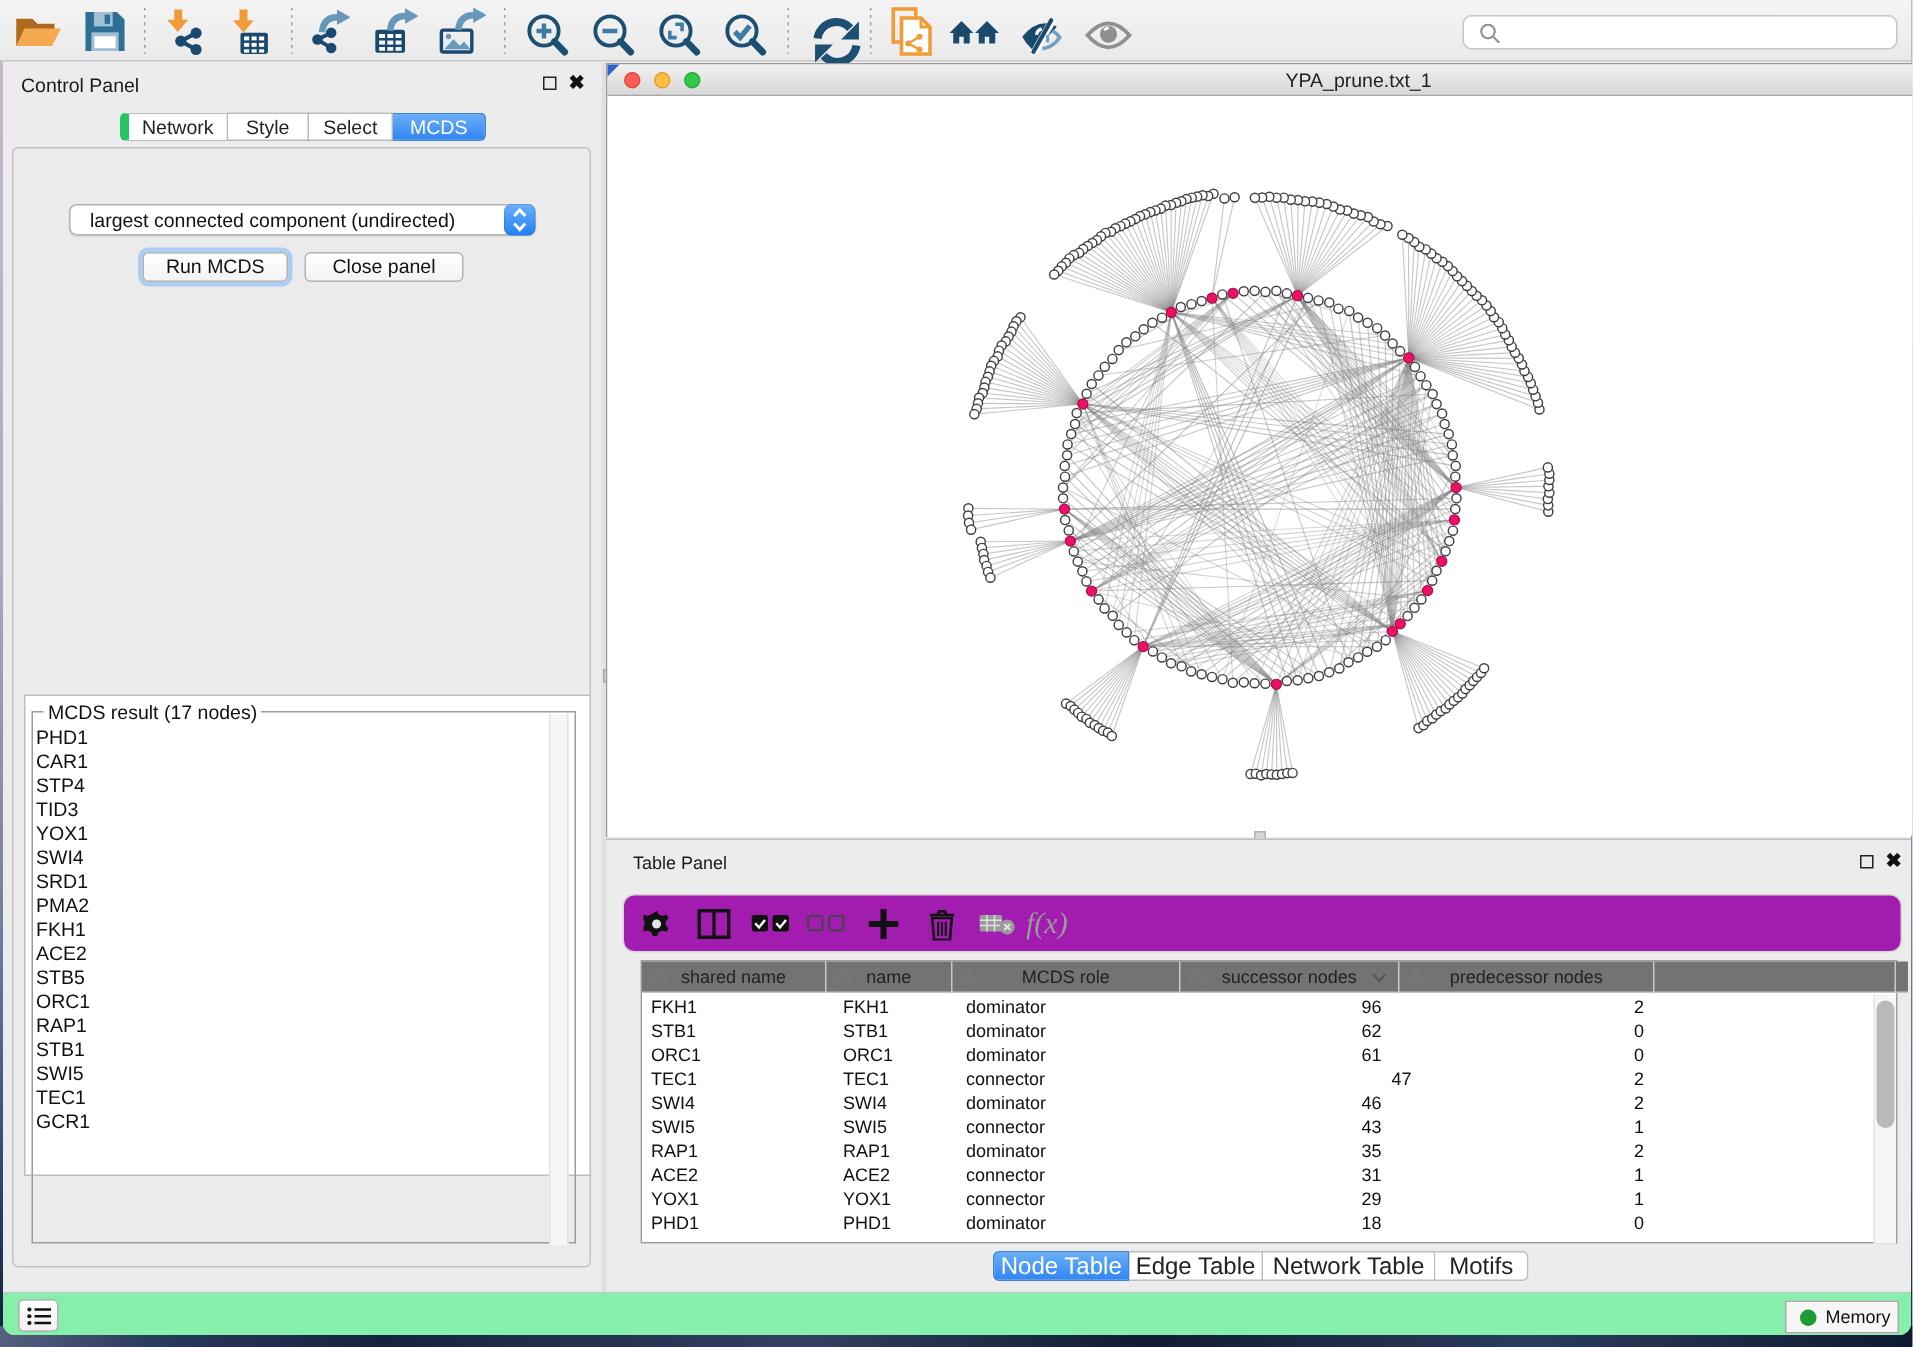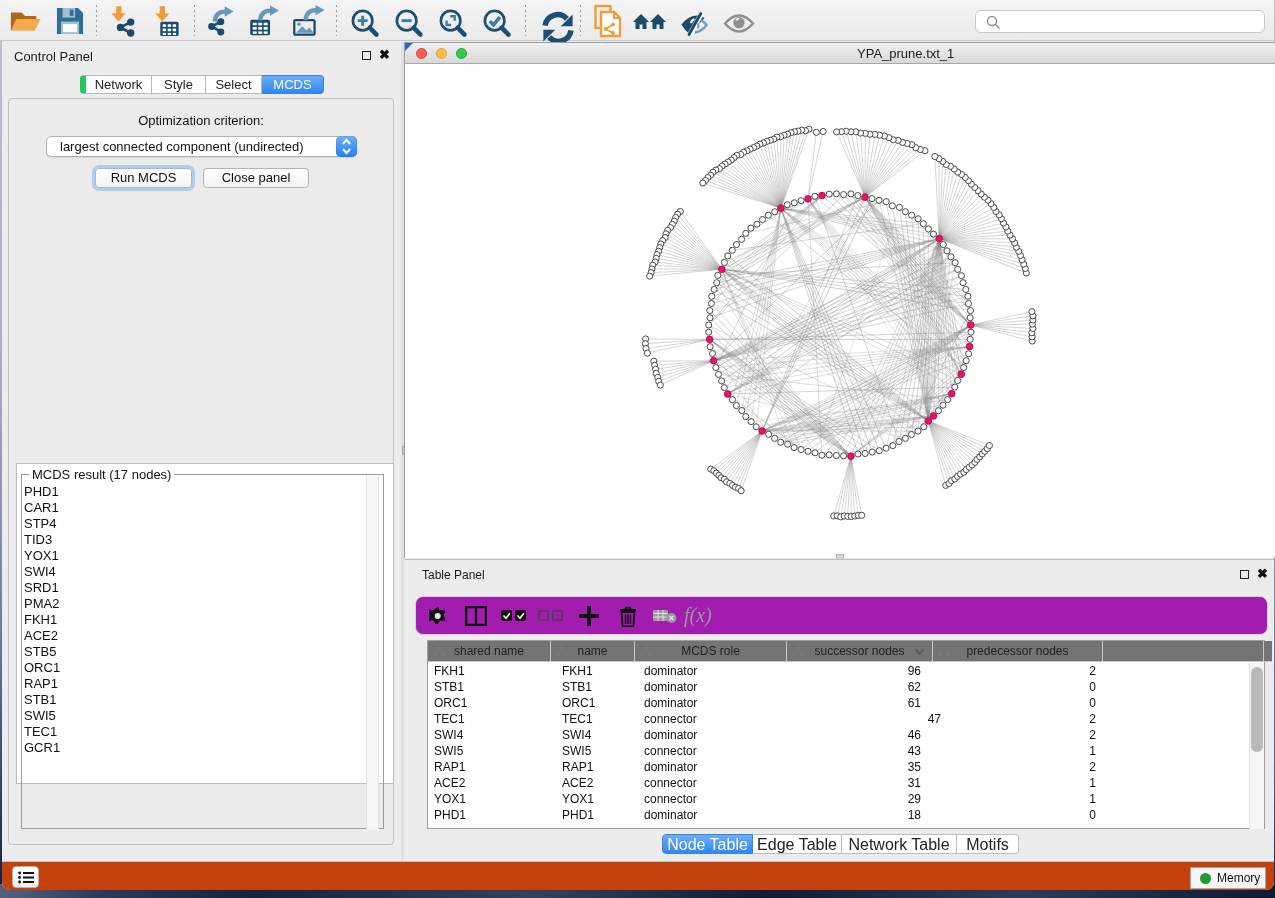--- a/index.html
+++ b/index.html
@@ -59,21 +59,21 @@
 .trow{position:absolute;font-size:12px;color:#111;height:16px;line-height:16px}
 .tnum{position:absolute;font-size:12px;color:#111;height:16px;line-height:16px;text-align:right}
 #tsb{position:absolute;left:821px;top:22px;width:15px;height:166px;background:#f6f6f6;border-left:1px solid #e3e3e3}
 #tsb .thumb{position:absolute;left:1px;top:4px;width:12px;height:85px;background:#b9b9b9;border-radius:6px}
 #btabs{position:absolute;left:258px;top:274px;height:20px;display:flex}
 .btab{height:20px;line-height:19px;font-size:16px;color:#222;background:#fff;border:1px solid #bdbdbd;border-left:none;text-align:center}
 .btab.first{border-left:1px solid #bdbdbd;border-radius:4px 0 0 4px}
 .btab.last{border-radius:0 4px 4px 0}
 .btab.sel{background:linear-gradient(#6aaef8,#3186f3);color:#fff;border-color:#3d84d8}
 
-#statusbar{left:0;top:861px;width:1272px;height:29px;background:#c2410c;border-top:1px solid #c6c6c6;border-radius:0 0 8px 8px}
+#statusbar{left:0;top:861px;width:1272px;height:29px;background:#86efac;border-top:1px solid #c6c6c6;border-radius:0 0 8px 8px}
 #lbtn{position:absolute;left:10px;top:4px;width:27px;height:22px;background:linear-gradient(#fff,#f1f1f1);border:1px solid #b3b3b3;border-radius:4px}
 #membtn{position:absolute;left:1188px;top:5px;width:76px;height:22px;background:#f6f6f6;border:1px solid #a8a8a8;font-size:12px;color:#111;line-height:20px}
 #memdot{position:absolute;left:9px;top:5px;width:11px;height:11px;border-radius:50%;background:#1d9b34}
 </style></head>
 <body>
 <div id="wallL" class="abs"></div>
 <div id="wallR" class="abs"></div>
 <div id="wallB" class="abs"></div>
 <div id="appwin" class="abs">
 <div id="toolbar" class="abs">
@@ -210,21 +210,20 @@
   <div id="cp-title" class="abs">Control Panel</div>
   <div class="wbtn" style="left:360px"></div>
   <div class="wx" style="left:377px">✖</div>
   <div id="cptabs" class="abs">
     <div class="tab first" style="width:72px">Network</div>
         <div class="tab" style="width:54px">Style</div>
         <div class="tab" style="width:56px">Select</div>
         <div class="tab sel last" style="width:62px">MCDS</div>
   </div>
   <div id="cpcontent" class="abs"></div>
-  <div id="optlabel" class="abs">Optimization criterion:</div>
   <div id="combo" class="abs">
         <span class="txt">largest connected component (undirected)</span>
     <span class="spin"><svg width="21" height="21" viewBox="0 0 21 21">
             <path d="M6.8 8 l3.7 -4 3.7 4 M6.8 13 l3.7 4 3.7 -4" fill="none" stroke="#fff" stroke-width="2"></path>
           </svg></span>
   </div>
   <div id="runbtn" class="btn">Run MCDS</div>
   <div id="closebtn" class="btn">Close panel</div>
   <div id="scrollpane" class="abs">
     <div id="groupbox">

